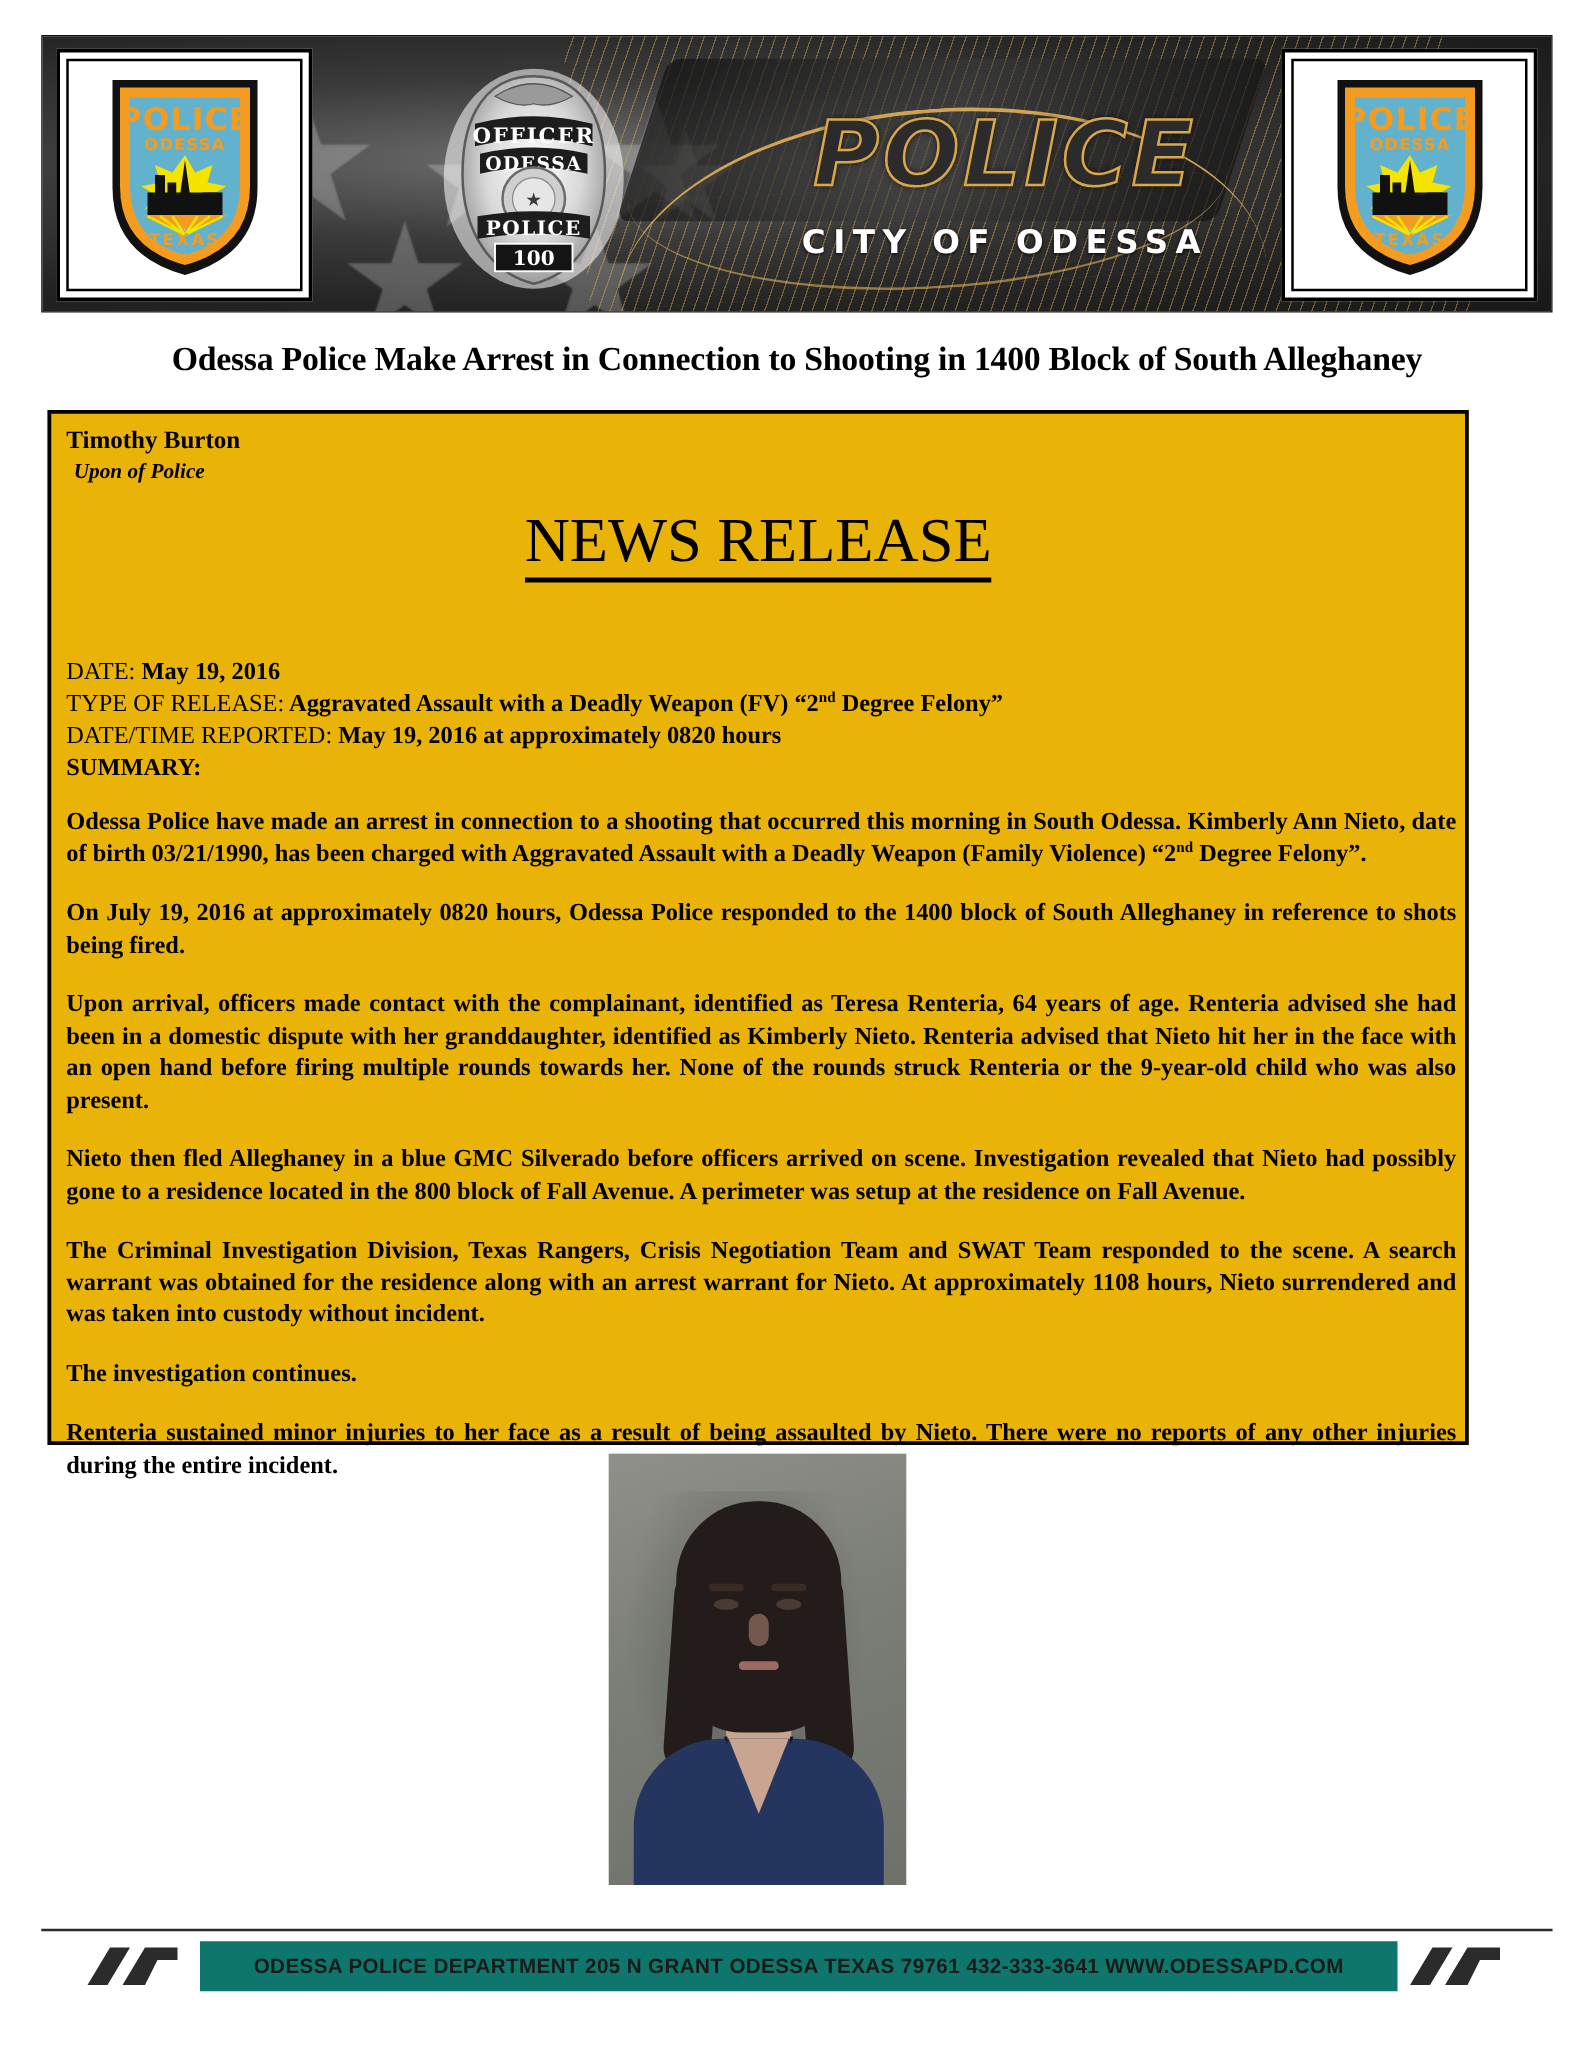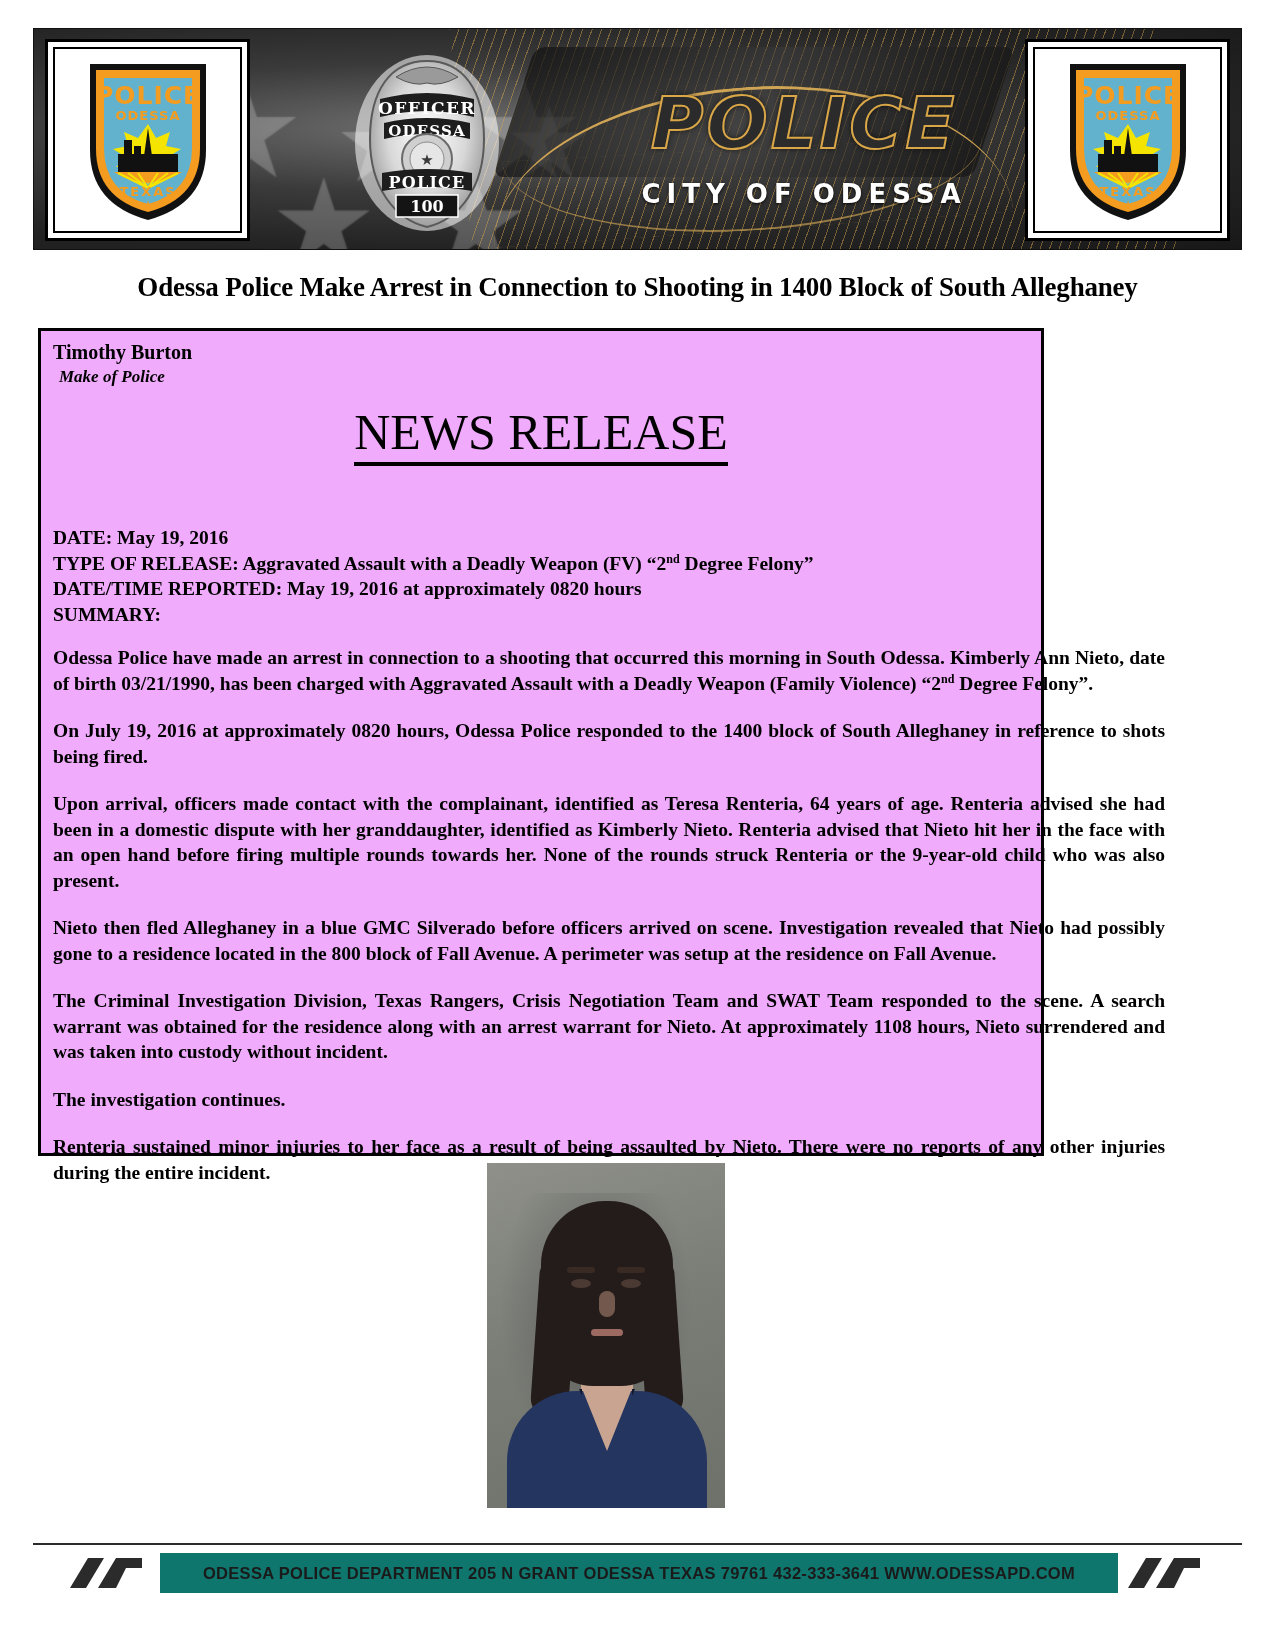--- a/index.html
+++ b/index.html
@@ -167,25 +167,25 @@
     font-size: 27px;
     letter-spacing: -0.2px;
     color: #000;
   }
 
   
   .release-box {
     position: absolute;
     left: 38px;
     top: 328px;
-    width: 1006px;
+    width: 1137px;
     height: 828px;
     border: 3px solid #000;
     box-sizing: border-box;
-    background: #f0abfc;
+    background: #eab308;
   }
   .chief-name {
     position: absolute;
     left: 12px;
     top: 10px;
     font-weight: bold;
     font-size: 20px;
   }
   .chief-title {
     position: absolute;
@@ -212,21 +212,21 @@
 
   .fields {
     position: absolute;
     left: 12px;
     top: 194px;
     width: 1110px;
     font-size: 19.5px;
     font-weight: bold;
     line-height: 25.5px;
   }
-  .fields .flabel { font-weight: bold; }
+  .fields .flabel { font-weight: normal; }
   sup { font-size: 0.62em; vertical-align: super; line-height: 0; }
 
   .paragraphs {
     position: absolute;
     left: 12px;
     top: 314px;
     width: 1112px;
     font-size: 19.5px;
     font-weight: bold;
     line-height: 25.5px;
@@ -478,21 +478,21 @@
           <text x="70" y="156" font-family="DejaVu Sans, sans-serif" font-size="13" fill="#f49c20" text-anchor="middle">★</text>
         </svg>
       </div>
     </div>
   </div>
 
   <div class="headline">Odessa Police Make Arrest in Connection to Shooting in 1400 Block of South Alleghaney</div>
 
   <div class="release-box">
     <div class="chief-name">Timothy Burton</div>
-    <div class="chief-title">Make of Police</div>
+    <div class="chief-title">Upon of Police</div>
 
     <div class="news-release-title">
       <span>NEWS RELEASE</span>
     </div>
 
     <div class="fields">
       <div>
         <span class="flabel">DATE:</span>
         <span>May 19, 2016</span>
       </div>

